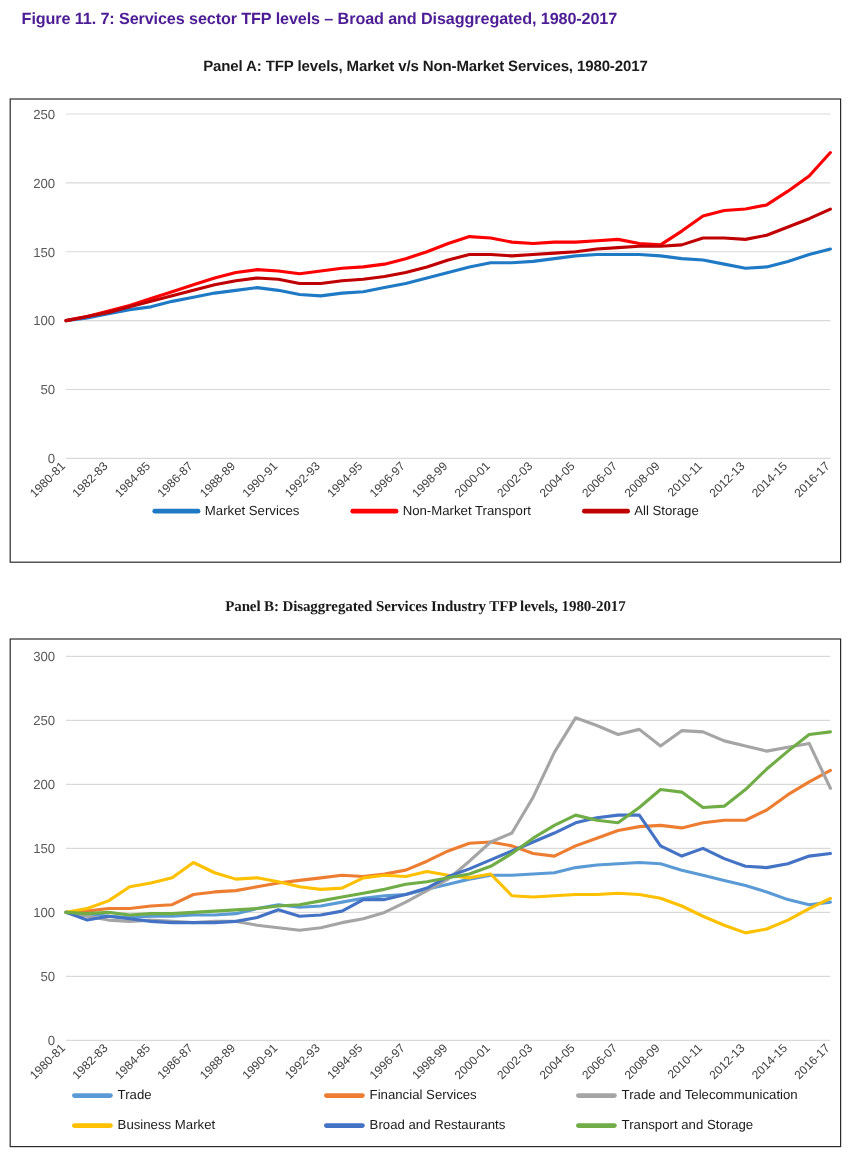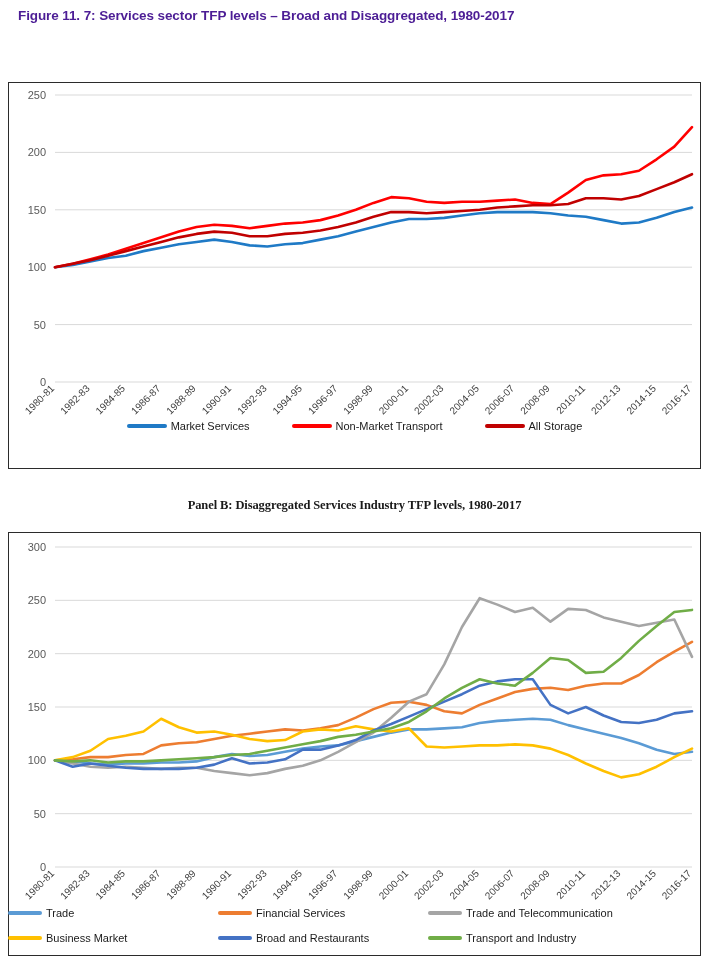--- a/index.html
+++ b/index.html
@@ -59,30 +59,32 @@
 
   #panelA-legend { left: 8px; top: 420px; width: 693px; justify-content: center; gap: 42px; }
   #panelA-legend .legend-swatch { width: 40px; }
 
   #panelB-legend {
     left: 8px; top: 900px; width: 693px;
     display: grid;
     grid-template-columns: 210px 210px 240px;
     grid-auto-rows: 25px;
     align-items: center;
+    padding-left: 52px;
   }
   #panelB-legend .legend-swatch { width: 34px; }
 </style>
 </head>
 <body>
 
 <div id="page">
 
   <div class="fig-title" id="fig-title">Figure 11. 7: Services sector TFP levels – Broad and Disaggregated, 1980-2017</div>
 
+  <div class="panel-title" id="panelA-title">Panel A: TFP levels, Market v/s Non-Market Services, 1980-2017</div>
 
   <div class="chart-box" id="panelA-box">
     <svg class="chart-svg" id="panelA-svg" viewBox="0 0 691 385" preserveAspectRatio="none">
         <line x1="46" y1="299" x2="683" y2="299" class="gridline"></line>
         <text x="37" y="303" text-anchor="end" class="axis-label">0</text>
         <line x1="46" y1="241.6" x2="683" y2="241.6" class="gridline"></line>
         <text x="37" y="245.6" text-anchor="end" class="axis-label">50</text>
         <line x1="46" y1="184.2" x2="683" y2="184.2" class="gridline"></line>
         <text x="37" y="188.2" text-anchor="end" class="axis-label">100</text>
         <line x1="46" y1="126.80000000000001" x2="683" y2="126.80000000000001" class="gridline"></line>
@@ -193,17 +195,17 @@
       <div class="legend-item">
         <span class="legend-swatch" style="background: rgb(255, 192, 0);"></span>
         <span class="legend-text">Business Market</span>
       </div>
       <div class="legend-item">
         <span class="legend-swatch" style="background: rgb(68, 114, 196);"></span>
         <span class="legend-text">Broad and Restaurants</span>
       </div>
       <div class="legend-item">
         <span class="legend-swatch" style="background: rgb(112, 173, 71);"></span>
-        <span class="legend-text">Transport and Industry</span>
+        <span class="legend-text">Transport and Storage</span>
       </div>
     </div>
 
 </div>
 
 </body></html>

